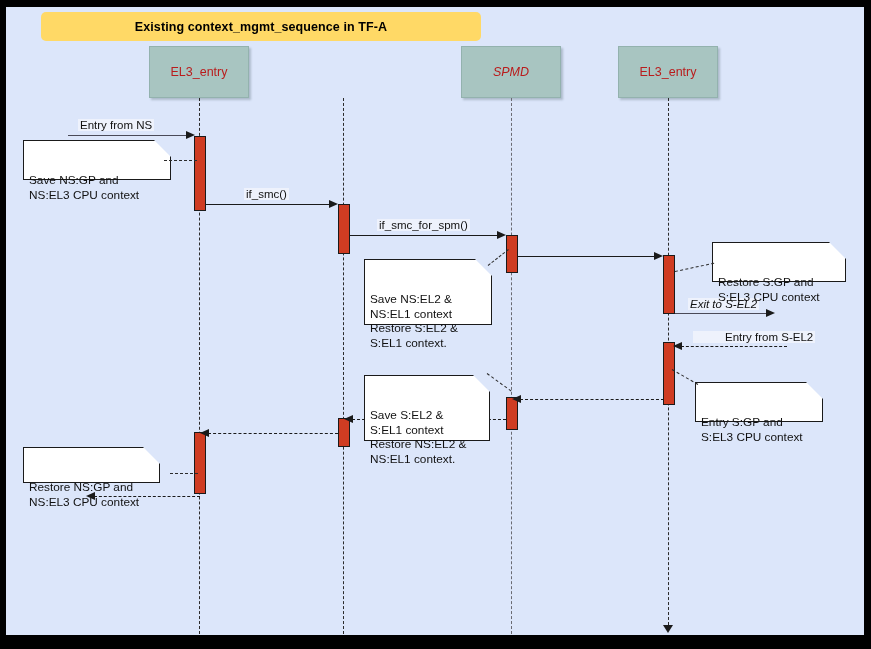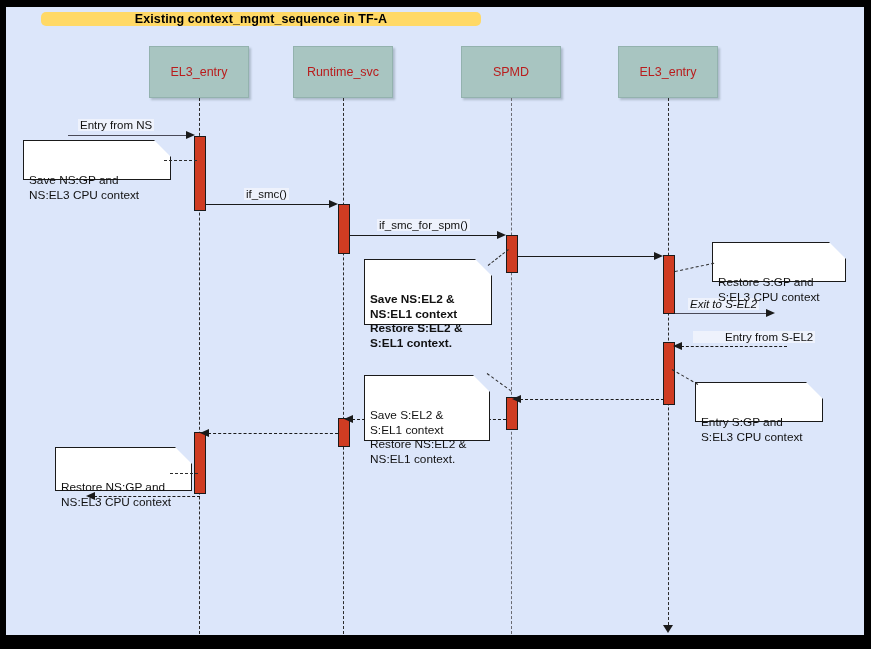--- a/index.html
+++ b/index.html
@@ -29,21 +29,21 @@
     height: 628px;
     background: #dce6fa;
     overflow: hidden;
   }
   
   #title-banner {
     position: absolute;
     left: 35px;
     top: 5px;
     width: 440px;
-    height: 14px;
+    height: 29px;
     background: #ffd966;
     border-radius: 5px;
     display: flex;
     align-items: center;
     justify-content: center;
   }
   #title-banner .title-text {
     font-size: 12.5px;
     font-weight: bold;
     color: #000000;
@@ -159,24 +159,21 @@
 <div id="diagram-frame">
   <div id="canvas">
 
     <div id="title-banner">
       <span class="title-text">Existing context_mgmt_sequence in TF-A</span>
     </div>
 
     <div class="lifeline-head" style="left:143px; top:39px;">
       <span class="head-label">EL3_entry</span>
     </div>
-    <div class="lifeline-head" style="left:287px; top:39px;">
-      <span class="head-label">Runtime_svc</span>
-    </div>
-    <div class="lifeline-head" style="left:455px; top:39px;">
+    <div class="lifeline-head" style="left:455px; top:39px;font-style:italic;">
       <span class="head-label">SPMD</span>
     </div>
     <div class="lifeline-head" style="left:612px; top:39px;">
       <span class="head-label">EL3_entry</span>
     </div>
 
     <div class="lifeline-line" style="left:193px; top:91px; height:536px;"></div>
     <div class="lifeline-line" style="left:337px; top:91px; height:536px;"></div>
     <div class="lifeline-line grey" style="left:505px; top:91px; height:536px;"></div>
     <div class="lifeline-line" style="left:662px; top:91px; height:527px;"></div>
@@ -233,21 +230,21 @@
     <div class="msg-line dashed" style="left:88px; top:489px; width:106px;"></div>
     <div class="arrow-left" style="left:80px; top:485px;"></div>
 
     <div class="note" style="left:17px; top:133px; width:148px; height:40px;">
       <span class="note-body">Save NS:GP and
 NS:EL3 CPU context</span>
       <span class="note-fold-tri"></span>
     </div>
     <div class="note-connector" style="left:158px; top:153px; width:33px;"></div>
 
-    <div class="note" style="left:358px; top:252px; width:128px; height:66px;font-weight:bold;">
+    <div class="note" style="left:358px; top:252px; width:128px; height:66px;">
       <span class="note-body">Save NS:EL2 &amp;
 NS:EL1 context
 Restore S:EL2 &amp;
 S:EL1 context.</span>
       <span class="note-fold-tri"></span>
     </div>
     <div class="note-connector" style="left:482px; top:258px; width:26px; transform:rotate(-38deg);"></div>
 
     <div class="note" style="left:706px; top:235px; width:134px; height:40px;">
       <span class="note-body">Restore S:GP and
@@ -265,21 +262,21 @@
     </div>
     <div class="note-connector" style="left:481px; top:366px; width:30px; transform:rotate(36deg);"></div>
 
     <div class="note" style="left:689px; top:375px; width:128px; height:40px;">
       <span class="note-body">Entry S:GP and
 S:EL3 CPU context</span>
       <span class="note-fold-tri"></span>
     </div>
     <div class="note-connector" style="left:666px; top:362px; width:30px; transform:rotate(30deg);"></div>
 
-    <div class="note" style="left:49px; top:440px; width:137px; height:44px;">
+    <div class="note" style="left:17px; top:440px; width:137px; height:36px;">
       <span class="note-body">Restore NS:GP and
 NS:EL3 CPU context</span>
       <span class="note-fold-tri"></span>
     </div>
     <div class="note-connector" style="left:164px; top:466px; width:28px;"></div>
 
   </div>
 </div>
 
 </body></html>

